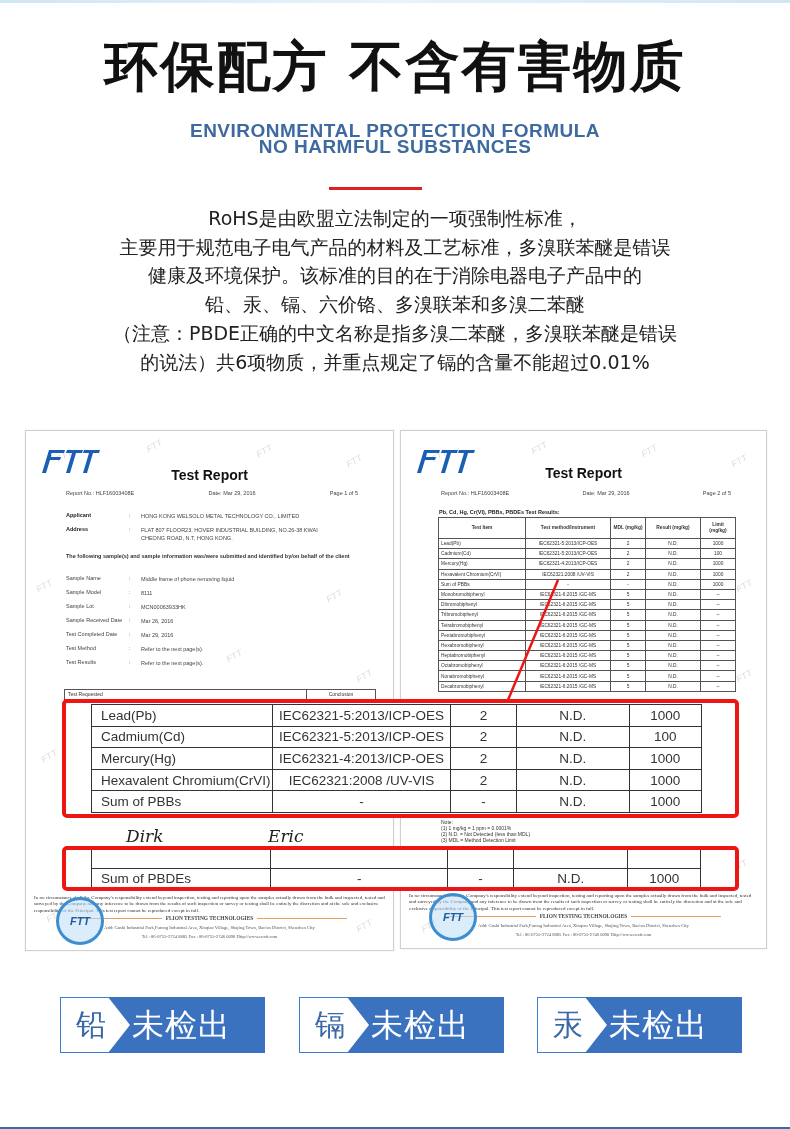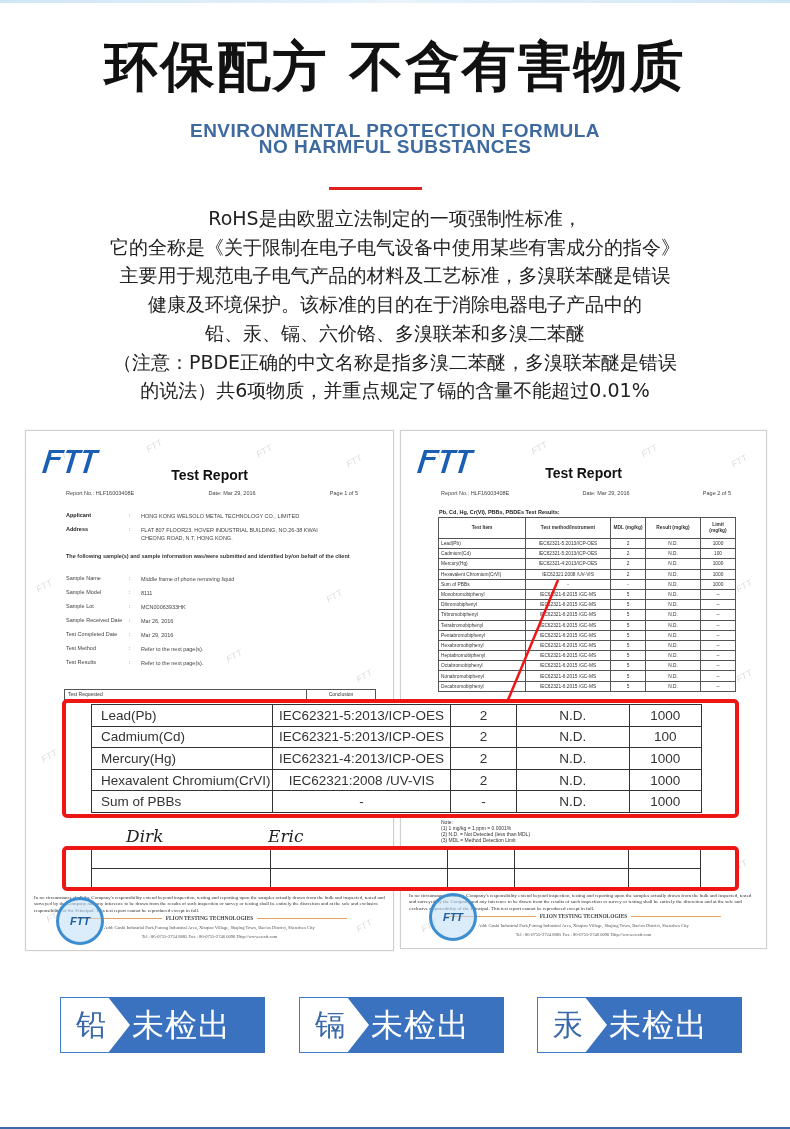--- a/index.html
+++ b/index.html
@@ -109,21 +109,20 @@
 
 <div class="top-strip"></div>
 
 <div class="headline">环保配方  不含有害物质</div>
 <div class="subtitle l1">ENVIRONMENTAL PROTECTION FORMULA</div>
 <div class="subtitle l2">NO HARMFUL SUBSTANCES</div>
 <div class="red-rule"></div>
 
 <div class="intro">
   <div>RoHS是由欧盟立法制定的一项强制性标准，</div>
-  <div>它的全称是《关于限制在电子电气设备中使用某些有害成分的指令》</div>
   <div>主要用于规范电子电气产品的材料及工艺标准，多溴联苯醚是错误</div>
   <div>健康及环境保护。该标准的目的在于消除电器电子产品中的</div>
   <div>铅、汞、镉、六价铬、多溴联苯和多溴二苯醚</div>
   <div>（注意：PBDE正确的中文名称是指多溴二苯醚，多溴联苯醚是错误</div>
   <div>的说法）共6项物质，并重点规定了镉的含量不能超过0.01%</div>
 </div>
 
 <div class="doc d1">
   <div class="wm" style="left:30px;top:20px">FTT</div>
   <div class="wm" style="left:120px;top:10px">FTT</div>
@@ -439,20 +438,28 @@
     <tbody>
         <tr>
           <td class="name" style="height:5px"></td>
           <td class="method" style="height:5px"></td>
           <td class="mdl" style="height:5px"></td>
           <td class="res" style="height:5px"></td>
           <td class="lim" style="height:5px"></td>
           <td class="empty"></td>
         </tr>
     <tr>
+          <td class="name">Sum of PBDEs</td>
+          <td class="method">-</td>
+          <td class="mdl">-</td>
+          <td class="res">N.D.</td>
+          <td class="lim">1000</td>
+          <td class="empty"></td>
+        </tr>
+    <tr>
           <td class="name" style="height:8px"></td>
           <td class="method"></td>
           <td class="mdl"></td>
           <td class="res"></td>
           <td class="lim"></td>
           <td class="empty"></td>
         </tr>
   </tbody>
     </table>
 </div>

